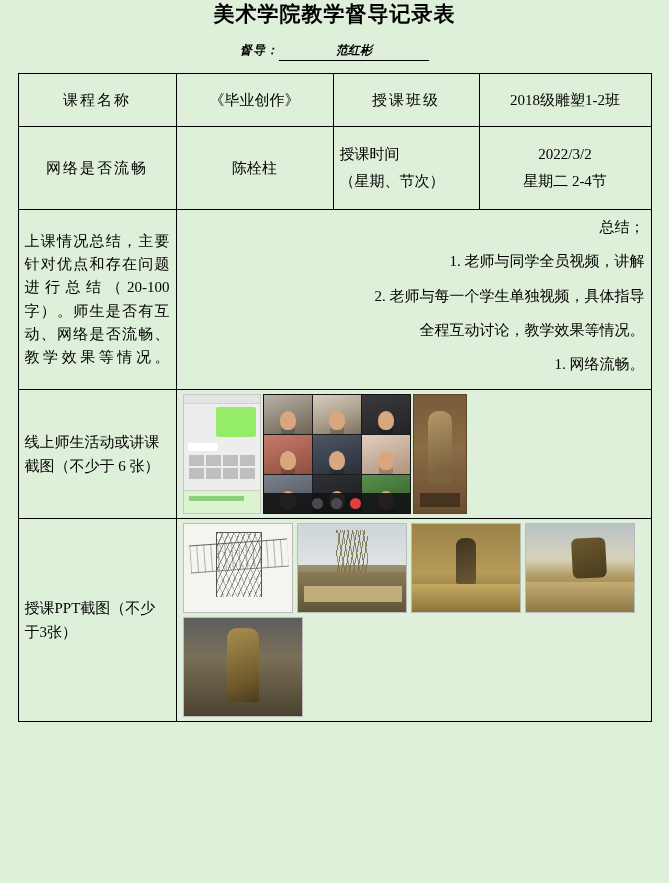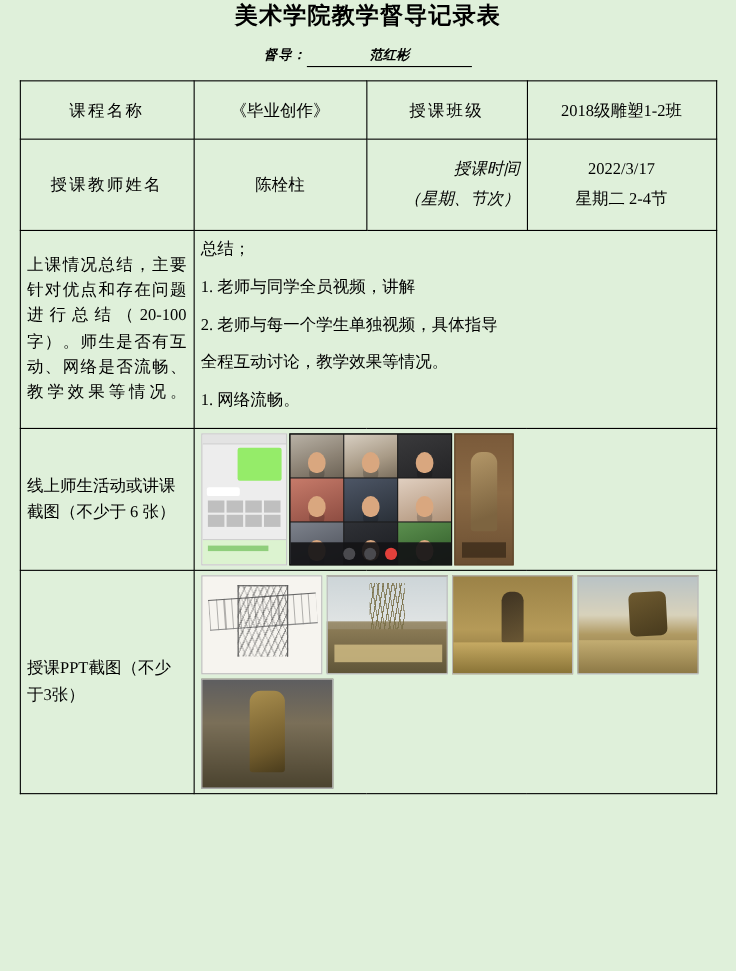--- a/index.html
+++ b/index.html
@@ -66,23 +66,22 @@
   .val-cell {
     text-align: center;
   }
   .row1 td { height: 44px; text-align: center; }
   .row2 td { height: 74px; }
   .time-cell {
     text-align: center;
     line-height: 1.8;
   }
   .two-line {
-    text-align: right;
+    text-align: left;
     line-height: 1.8;
-    font-style: italic;
   }
   .label-cell {
     vertical-align: top;
     text-align: justify;
     text-align-last: justify;
     font-size: 15px;
     line-height: 1.55;
     padding: 8px 7px;
     letter-spacing: 0px;
   }
@@ -90,20 +89,21 @@
     vertical-align: top;
     font-size: 15px;
     line-height: 1.6;
     padding: 10px 7px;
   }
   .summary-cell {
     vertical-align: top;
     font-size: 15px;
     line-height: 1.75;
     padding: 9px 10px;
+    text-align: right;
   }
   .summary-cell p {
     margin: 0 0 8px 0;
   }
   .shots-cell {
     padding: 6px 4px 6px 6px;
     vertical-align: top;
   }
   .shots-row {
     display: flex;
@@ -414,28 +414,28 @@
       <col style="width:172px">
     </colgroup>
     <tbody>
       <tr class="row1">
         <td class="hdr-cell">课程名称</td>
         <td class="val-cell">《毕业创作》</td>
         <td class="hdr-cell">授课班级</td>
         <td class="val-cell nowrap">2018级雕塑1-2班</td>
       </tr>
       <tr class="row2">
-        <td class="hdr-cell">授课教师姓名</td>
+        <td class="hdr-cell">网络是否流畅</td>
         <td class="val-cell">陈栓柱</td>
         <td class="two-line">
           <div>授课时间</div>
           <div>（星期、节次）</div>
         </td>
         <td class="time-cell">
-          <div>2022/3/17</div>
+          <div>2022/3/2</div>
           <div>星期二    2-4节</div>
         </td>
       </tr>
       <tr>
         <td class="label-cell">上课情况总结，主要针对优点和存在问题进行总结（20-100 字）。师生是否有互动、网络是否流畅、教学效果等情况。</td>
         <td class="summary-cell" colspan="3">
           <p>总结；</p>
           <p>1. 老师与同学全员视频，讲解</p>
           <p>2. 老师与每一个学生单独视频，具体指导</p>
           <p>全程互动讨论，教学效果等情况。</p>

